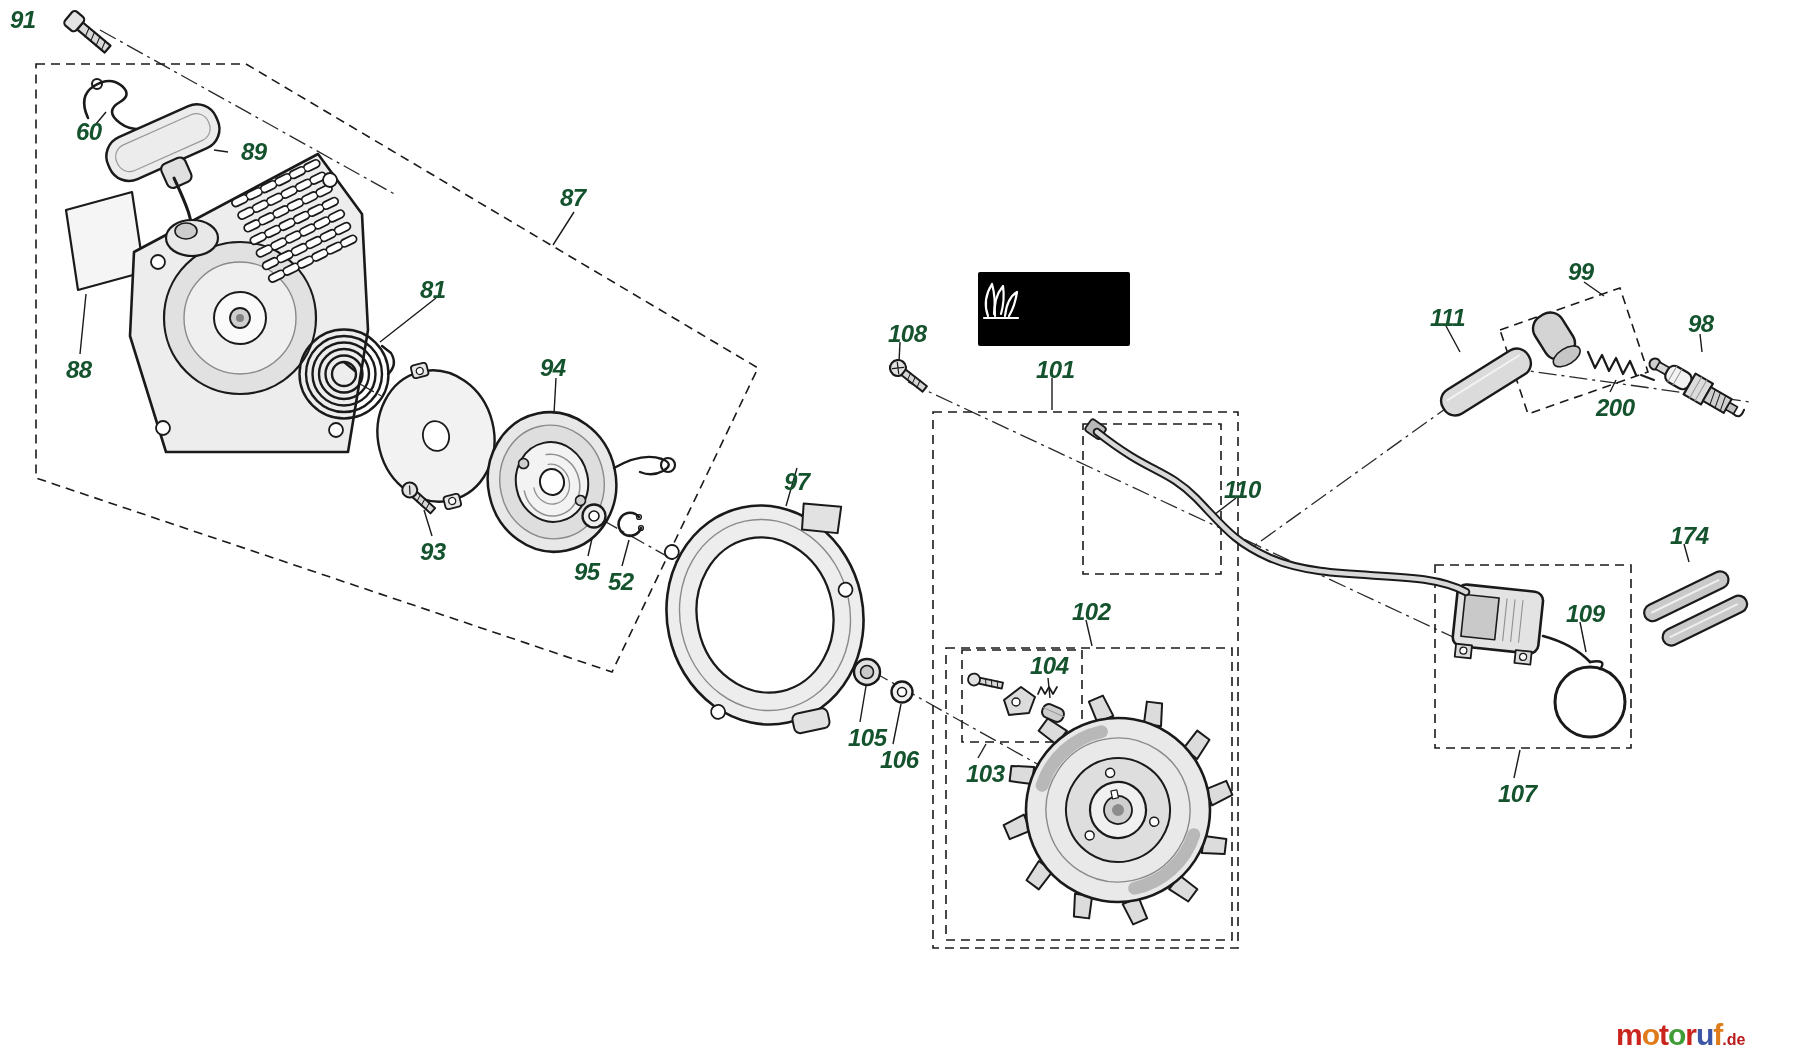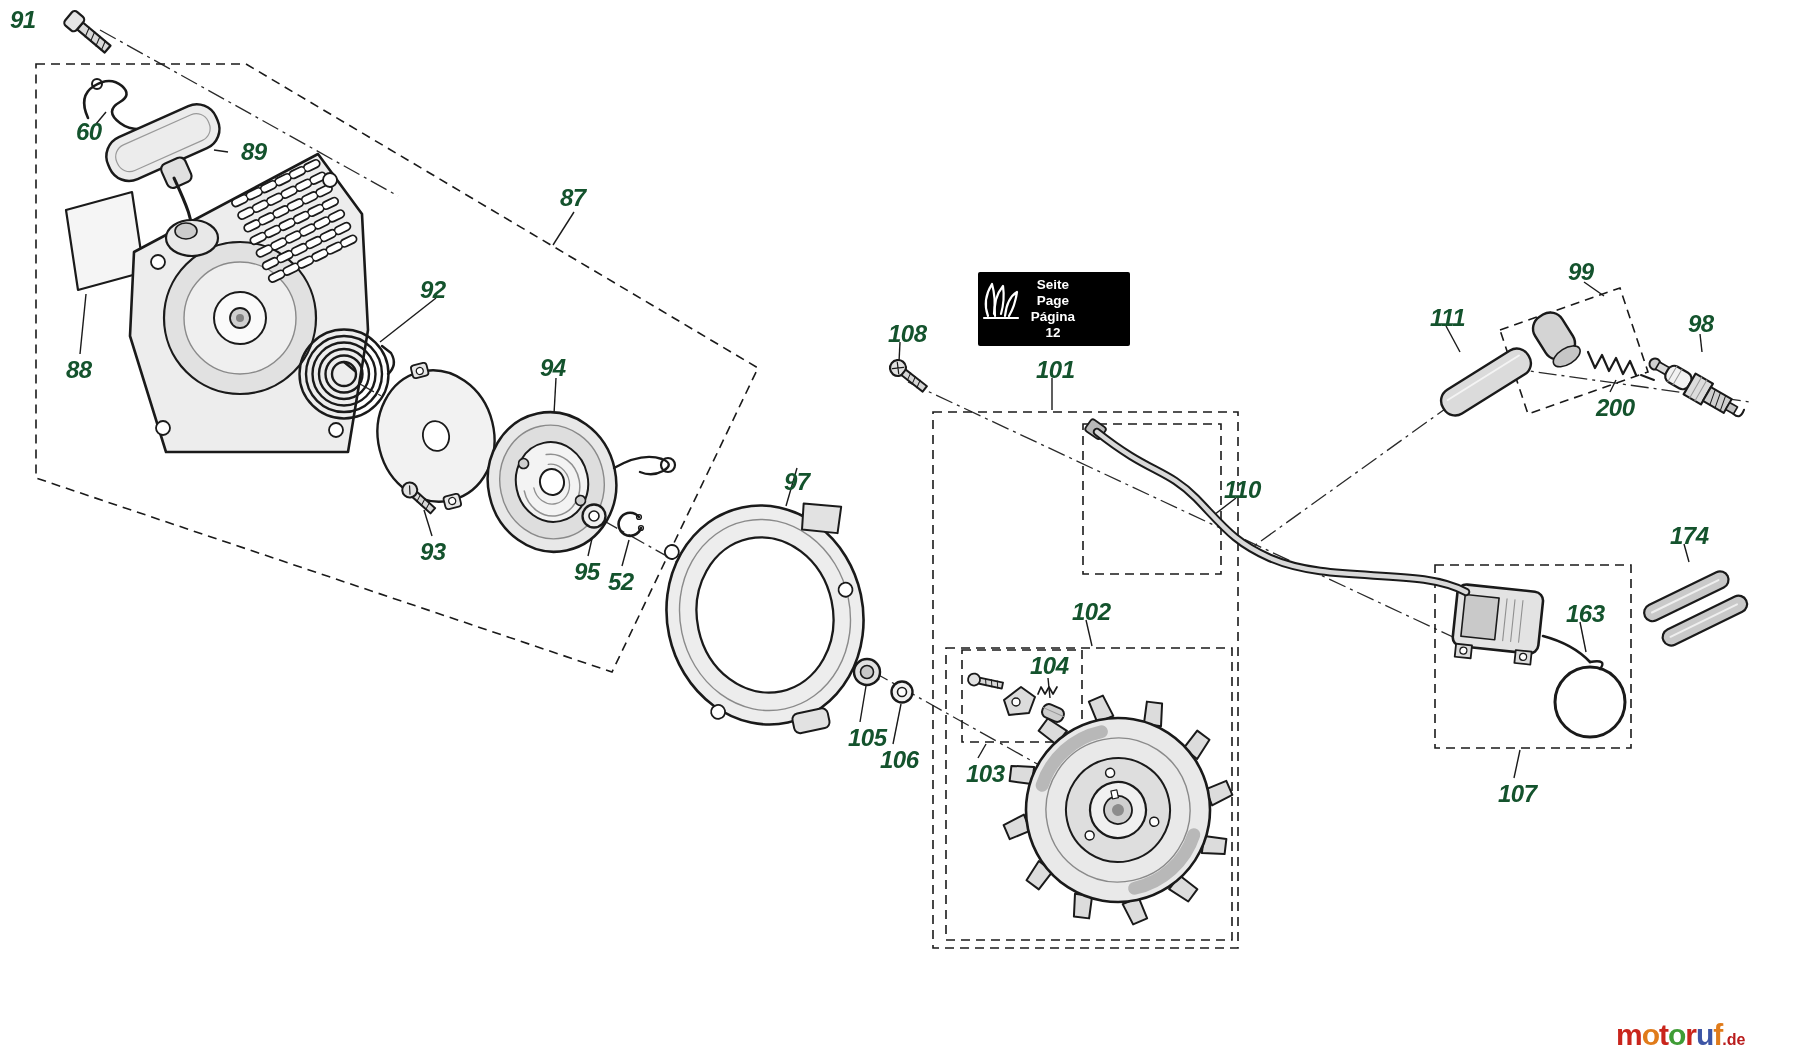--- a/index.html
+++ b/index.html
@@ -303,56 +303,50 @@
       <path d="M1662,624 h74" stroke="#efefef" stroke-width="2"></path>
     </g>
   </g>
 </svg>
 
 <div class="plabel" style="left:560px;top:184px">87</div>
 <div class="plabel" style="left:66px;top:356px">88</div>
 <div class="plabel" style="left:241px;top:138px">89</div>
 <div class="plabel" style="left:76px;top:118px">60</div>
 <div class="plabel" style="left:10px;top:6px">91</div>
-<div class="plabel" style="left:420px;top:276px">92</div>
+<div class="plabel" style="left:420px;top:276px">81</div>
 <div class="plabel" style="left:420px;top:538px">93</div>
 <div class="plabel" style="left:540px;top:354px">94</div>
 <div class="plabel" style="left:574px;top:558px">95</div>
 <div class="plabel" style="left:608px;top:568px">52</div>
 <div class="plabel" style="left:784px;top:468px">97</div>
 <div class="plabel" style="left:1688px;top:310px">98</div>
 <div class="plabel" style="left:1568px;top:258px">99</div>
 <div class="plabel" style="left:1596px;top:394px">200</div>
 <div class="plabel" style="left:1036px;top:356px">101</div>
 <div class="plabel" style="left:1072px;top:598px">102</div>
 <div class="plabel" style="left:966px;top:760px">103</div>
 <div class="plabel" style="left:1030px;top:652px">104</div>
 <div class="plabel" style="left:848px;top:724px">105</div>
 <div class="plabel" style="left:880px;top:746px">106</div>
 <div class="plabel" style="left:1498px;top:780px">107</div>
 <div class="plabel" style="left:888px;top:320px">108</div>
-<div class="plabel" style="left:1566px;top:600px">163</div>
+<div class="plabel" style="left:1566px;top:600px">109</div>
 <div class="plabel" style="left:1224px;top:476px">110</div>
 <div class="plabel" style="left:1430px;top:304px">111</div>
 <div class="plabel" style="left:1670px;top:522px">174</div>
 
 <div class="badge">
   <svg width="46" height="54" viewBox="0 0 46 54">
     <g stroke="#ffffff" stroke-width="2.2" fill="none" stroke-linecap="round" stroke-linejoin="round">
       <path d="M10,44 q-6,-16 4,-32 q4,14 2,30"></path>
       <path d="M17,44 q-2,-18 8,-30 q2,14 -2,28"></path>
       <path d="M27,44 q2,-18 12,-24 q-2,14 -8,24"></path>
       <path d="M6,46 h34"></path>
     </g>
   </svg>
-  <div class="badge-text">
-    <div>Seite</div>
-    <div>Page</div>
-    <div>Página</div>
-    <div>12</div>
-  </div>
 </div>
 
 <div class="logo">
   <span style="color:#c9251c">m</span><span style="color:#e07b1a">o</span><span style="color:#c9251c">t</span><span style="color:#3f9c35">o</span><span style="color:#c9251c">r</span><span style="color:#3d55a5">u</span><span style="color:#e07b1a">f</span><span class="suffix" style="color:#b91c1c">.de</span>
 </div>
 
 </div>
 
 </body></html>

